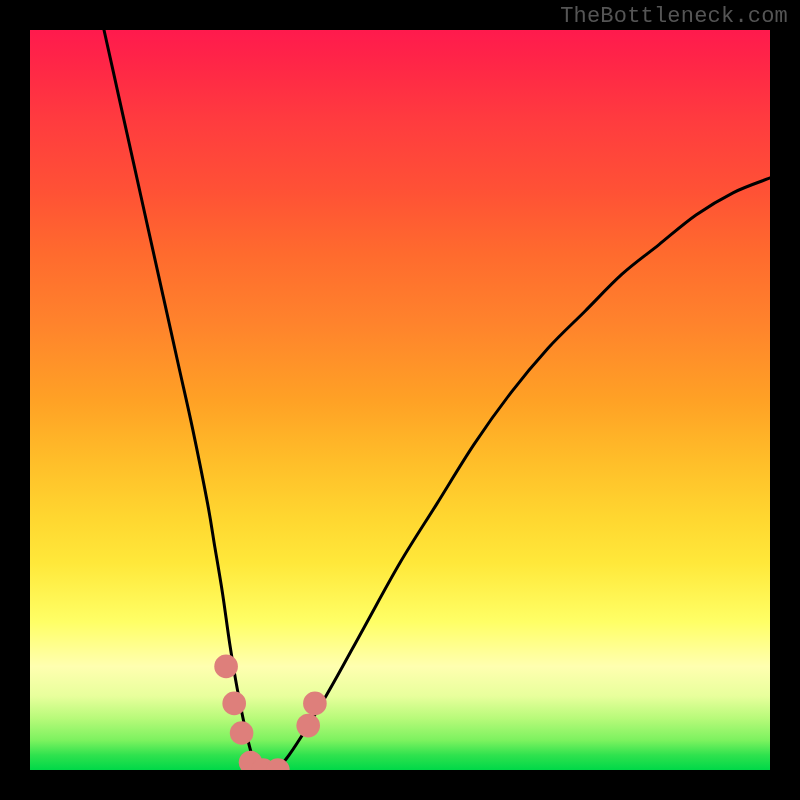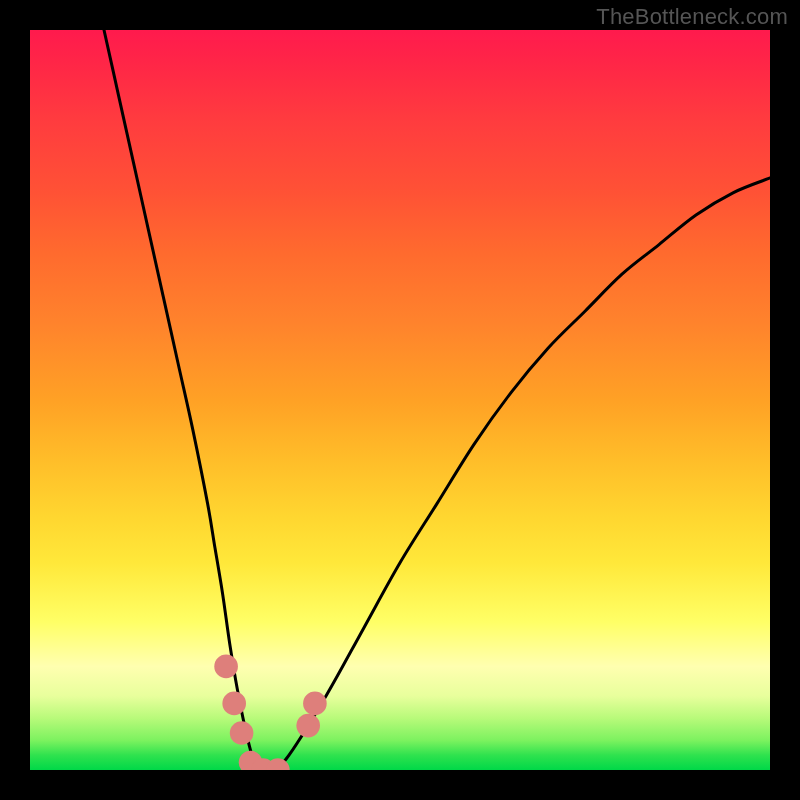--- a/index.html
+++ b/index.html
@@ -62,20 +62,21 @@
     height: 740px;
   }
   .watermark {
     position: absolute;
     top: 4px;
     right: 12px;
     color: #555;
     font-size: 22px;
     letter-spacing: 0.2px;
     user-select: none;
+    font-family: Liberation Mono, monospace;
   }
 </style>
 </head>
 <body>
 
 <div class="frame">
   <div class="watermark">TheBottleneck.com</div>
 
   <div class="plot">
     <div class="gradient-bg"></div>

